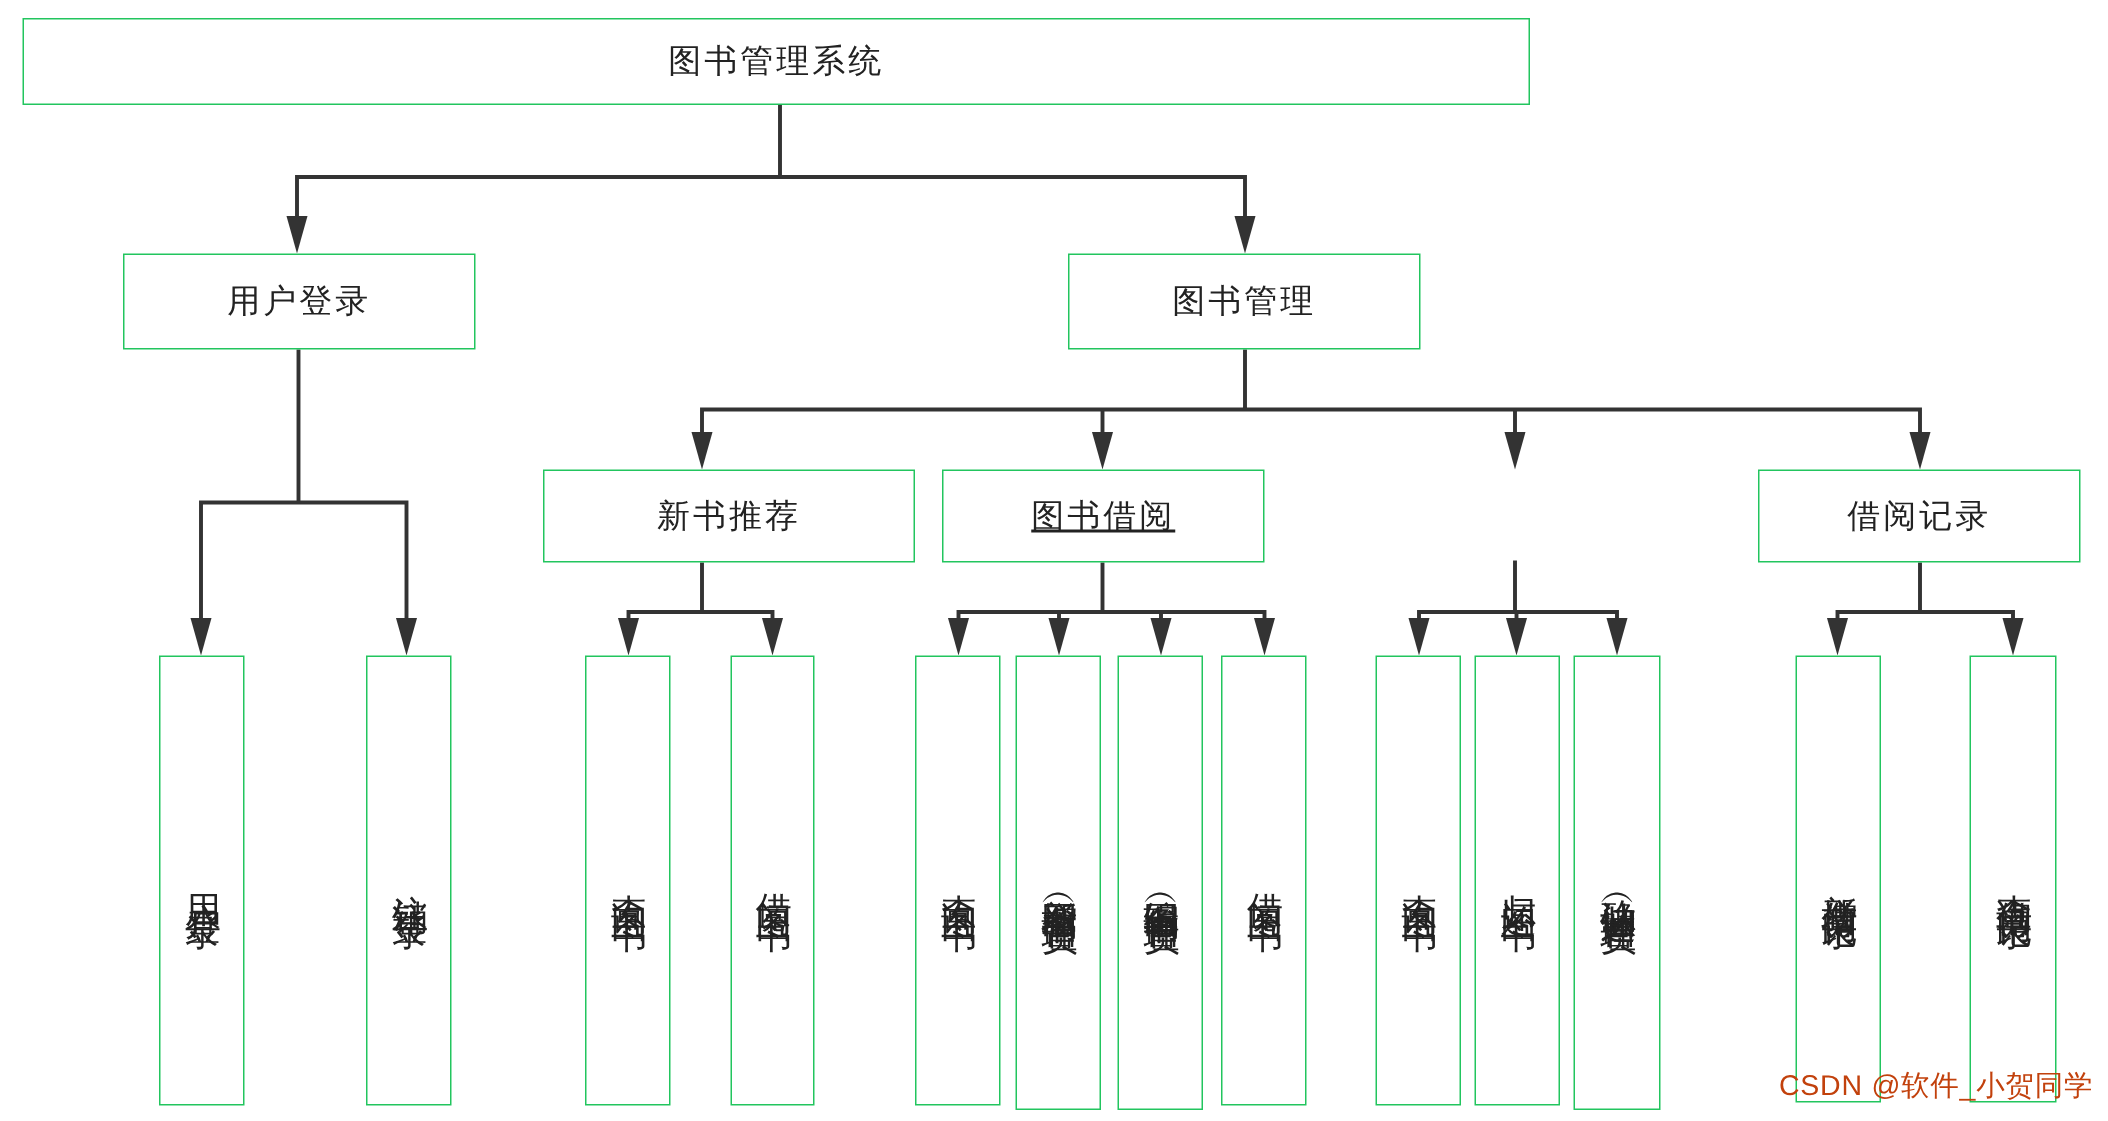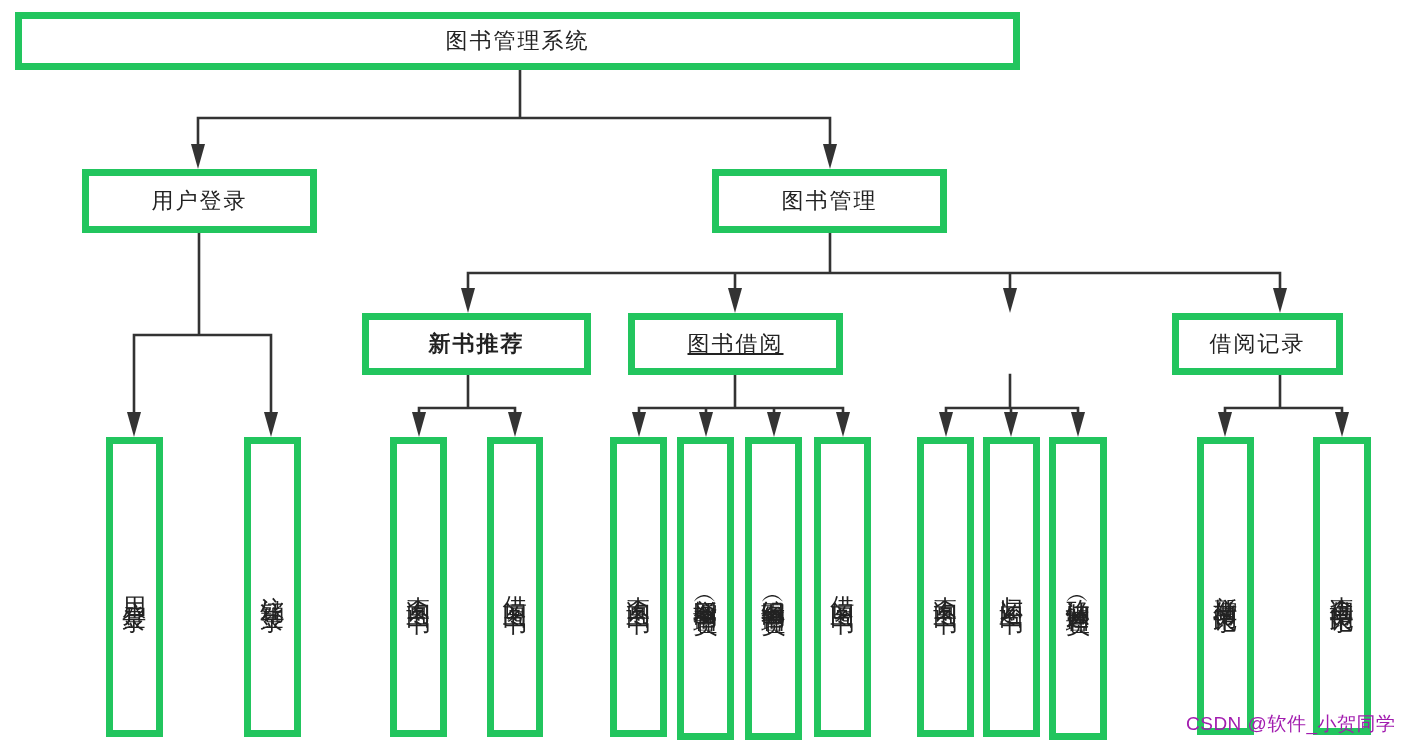--- a/index.html
+++ b/index.html
@@ -14,21 +14,21 @@
   }
   .wires {
     position: absolute;
     left: 0; top: 0;
     width: 1405px; height: 747px;
     pointer-events: none;
   }
   .node {
     position: absolute;
     box-sizing: border-box;
-    border: 7px solid #22c55e;
+    border: 1px solid #22c55e;
     background: #ffffff;
     display: flex;
     align-items: center;
     justify-content: center;
     text-align: center;
   }
   .node.h {
     font-size: 22px;
     letter-spacing: 2px;
     white-space: nowrap;
@@ -40,21 +40,21 @@
     writing-mode: vertical-rl;
     text-orientation: mixed;
     letter-spacing: 5px;
     line-height: 1.15;
   }
   .watermark {
     position: absolute;
     left: 1186px;
     top: 711px;
     font-size: 19px;
-    color: #a21caf;
+    color: #c2410c;
     letter-spacing: 0.5px;
     white-space: nowrap;
   }
 </style>
 </head>
 <body>
 
 <div class="canvas">
 
   <svg class="wires" viewBox="0 0 1405 747" xmlns="http://www.w3.org/2000/svg">
@@ -104,27 +104,27 @@
     <span>图书管理系统</span>
   </div>
 
   <div class="node h" style="left:82px; top:169px; width:235px; height:64px;">
     <span>用户登录</span>
   </div>
   <div class="node h" style="left:712px; top:169px; width:235px; height:64px;">
     <span>图书管理</span>
   </div>
 
-  <div class="node h" style="left:362px; top:313px; width:229px; height:62px;font-weight:bold;">
+  <div class="node h" style="left:362px; top:313px; width:248px; height:62px;">
     <span>新书推荐</span>
   </div>
   <div class="node h" style="left:628px; top:313px; width:215px; height:62px;text-decoration:underline;">
     <span>图书借阅</span>
   </div>
-  <div class="node h" style="left:1172px; top:313px; width:171px; height:62px;">
+  <div class="node h" style="left:1172px; top:313px; width:215px; height:62px;">
     <span>借阅记录</span>
   </div>
 
   <div class="node leaf" style="left:106px; top:437px; width:57px; height:300px;">
     <span class="vtext">用户登录</span>
   </div>
   <div class="node leaf" style="left:244px; top:437px; width:57px; height:300px;">
     <span class="vtext">注销登录</span>
   </div>
 

